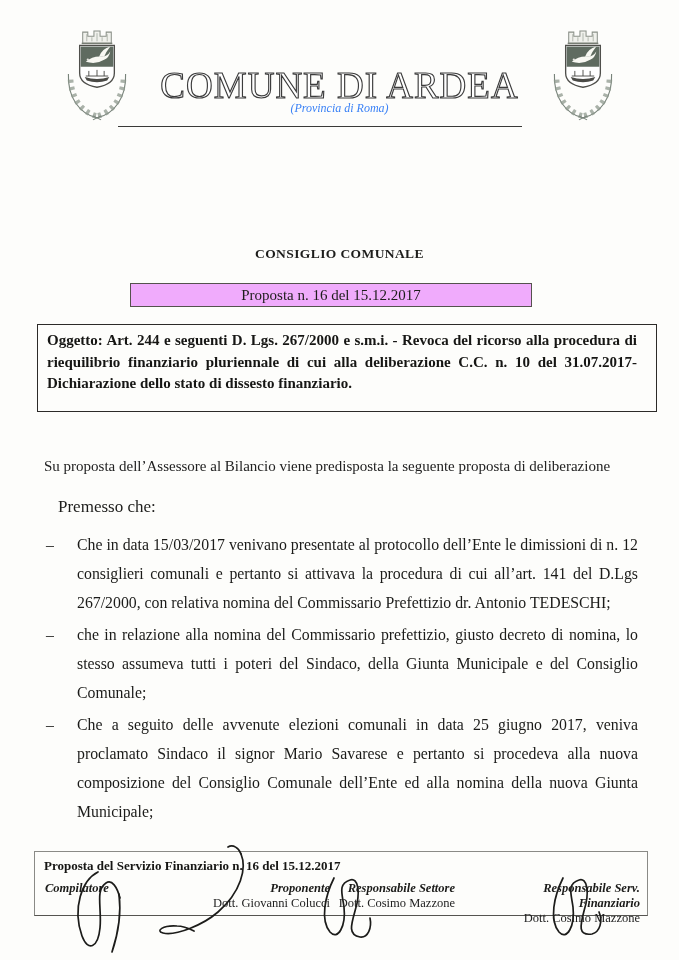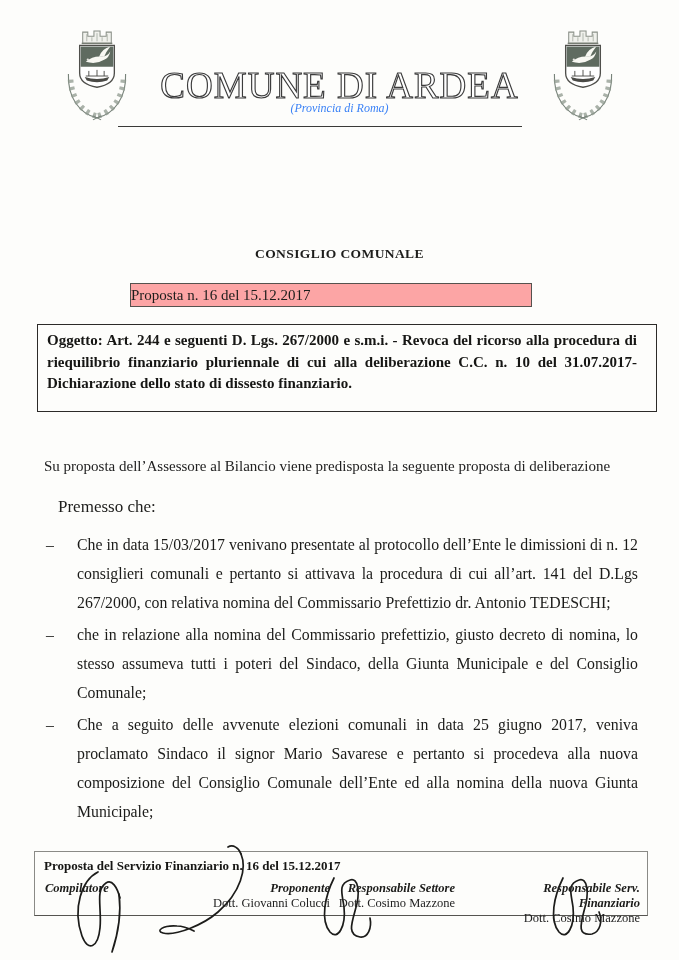--- a/index.html
+++ b/index.html
@@ -21,21 +21,21 @@
   }
   .provincia{top:101px;font-style:italic;font-size:12px;color:#3b82f6;}
   .header-rule{top:126px;left:118px;width:404px;border-top:1.6px solid #3a3a38;height:0;}
 
   .office{top:146px;font-size:15.5px;letter-spacing:.6px;line-height:19px;word-spacing:5px;color:#222;}
   .intro-line{top:203px;font-size:14.5px;color:#222;}
   .council-label{top:246px;font-size:13.5px;font-weight:bold;letter-spacing:.4px;}
 
   .num-box{
     top:283px;left:130px;width:400px;height:22px;border:1px solid #55524e;
-    font-size:15px;line-height:22px;background:#fca5a5;
+    font-size:15px;text-align:center;line-height:22px;background:#f0abfc;
   }
 
   .subject-box{
     top:324px;left:37px;width:590px;border:1.8px solid #2c2a28;background:#fdfdfb;
     padding:5px 19px 16px 9px;font-weight:bold;font-size:15px;line-height:21.5px;
     text-align:justify;color:#161614;
   }
 
   
   .council-heading{top:425px;font-size:15px;font-weight:bold;letter-spacing:.3px;}

